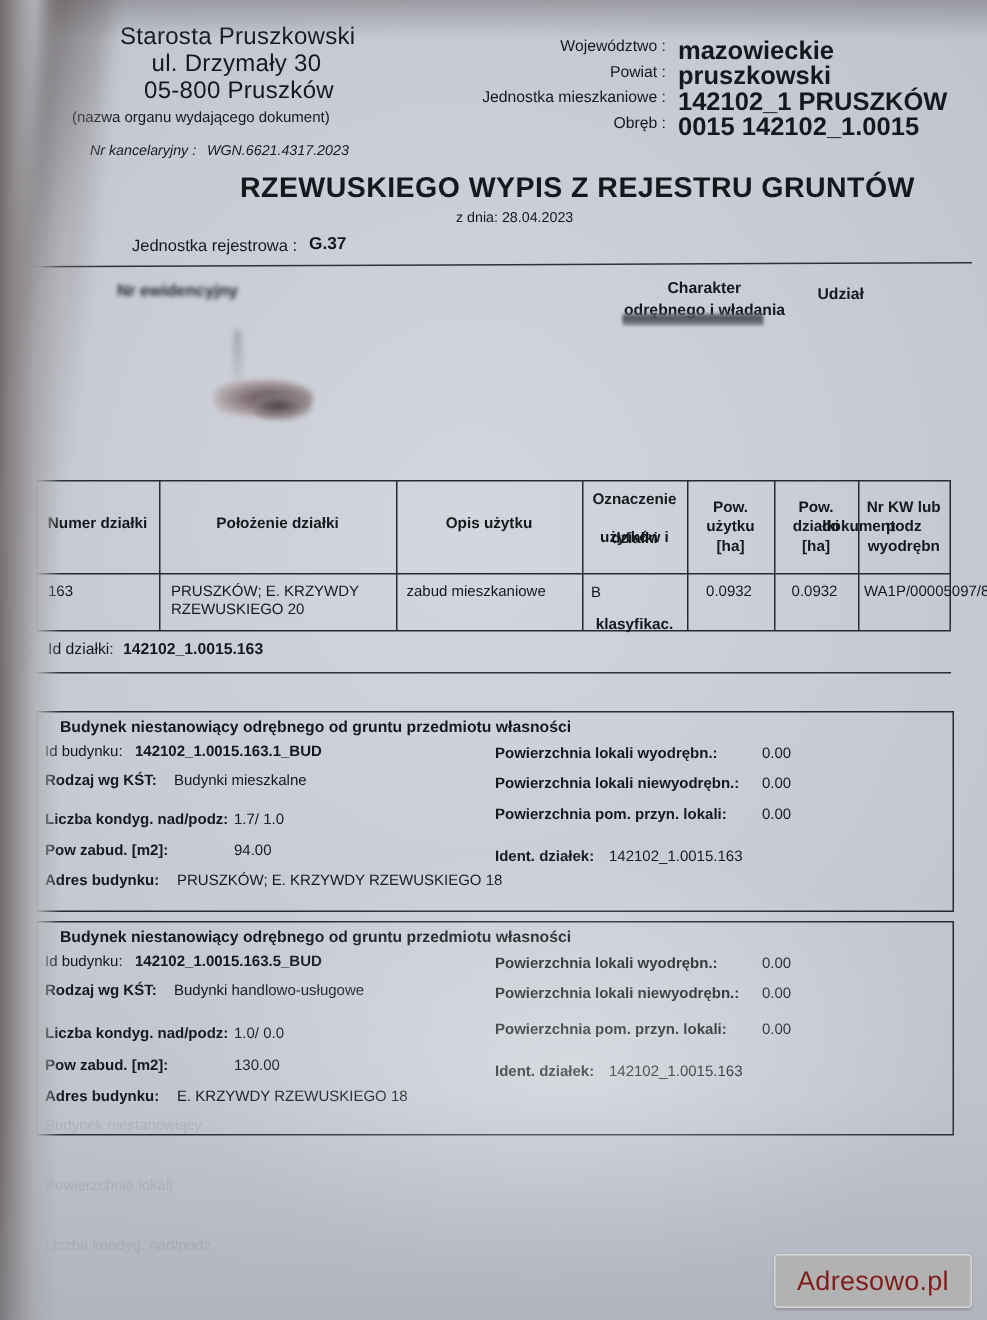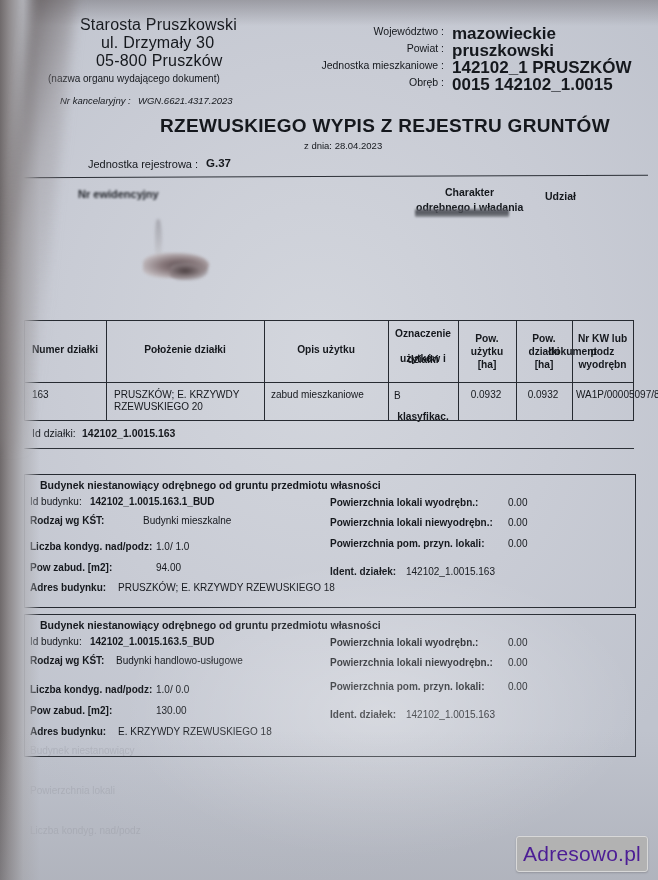--- a/index.html
+++ b/index.html
@@ -103,21 +103,21 @@
   
   #wm{
     position:absolute;left:516px;top:836px;
     width:130px;height:34px;
     background:#b2b2b2;
     border:1px solid #d8d8d8;
     border-radius:3px;
     box-shadow:0 1px 2px rgba(0,0,0,.18);
     display:flex;align-items:center;justify-content:center;
   }
-  #wm span{color:#4c1d95;font-size:21px;letter-spacing:.2px;}
+  #wm span{color:#7f1d1d;font-size:18px;letter-spacing:.2px;}
 </style>
 </head>
 <body>
 
 <div id="page">
 
   <div class="doc">
 
     <div class="t hdr-l" style="left:80px;top:16px;">Starosta Pruszkowski</div>
     <div class="t hdr-l" style="left:101px;top:34px;">ul. Drzymały 30</div>
@@ -211,24 +211,24 @@
     <div class="rule" style="left:24px;top:448px;width:610px;"></div>
 
     <div class="bbox" style="top:474px;height:132px;"></div>
 
     <div class="t b-title" style="left:40px;top:479px;">Budynek niestanowiący odrębnego od gruntu przedmiotu własności</div>
 
     <div class="t b-lab" style="left:30px;top:496px;font-weight:normal;">Id budynku:</div>
     <div class="t b-val b" style="left:90px;top:496px;">142102_1.0015.163.1_BUD</div>
 
     <div class="t b-lab" style="left:30px;top:515px;">Rodzaj wg KŚT:</div>
-    <div class="t b-val" style="left:116px;top:515px;margin-left:27px;">Budynki mieszkalne</div>
+    <div class="t b-val" style="left:116px;top:515px;">Budynki mieszkalne</div>
 
     <div class="t b-lab" style="left:30px;top:541px;">Liczba kondyg. nad/podz:</div>
-    <div class="t b-val" style="left:156px;top:541px;">1.0/  1.0</div>
+    <div class="t b-val" style="left:156px;top:541px;">1.7/  1.0</div>
 
     <div class="t b-lab" style="left:30px;top:562px;">Pow zabud. [m2]:</div>
     <div class="t b-val" style="left:156px;top:562px;">94.00</div>
 
     <div class="t b-lab" style="left:30px;top:582px;">Adres budynku:</div>
     <div class="t b-val" style="left:118px;top:582px;">PRUSZKÓW; E. KRZYWDY RZEWUSKIEGO 18</div>
 
     <div class="t b-rlab" style="left:330px;top:497px;">Powierzchnia lokali wyodrębn.:</div>
     <div class="t b-rval" style="left:508px;top:497px;">0.00</div>
 

